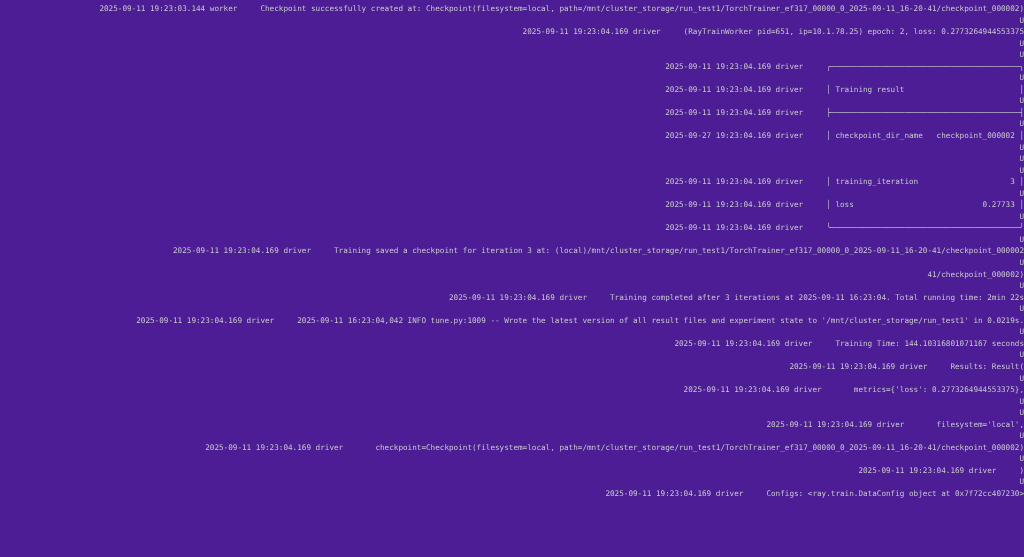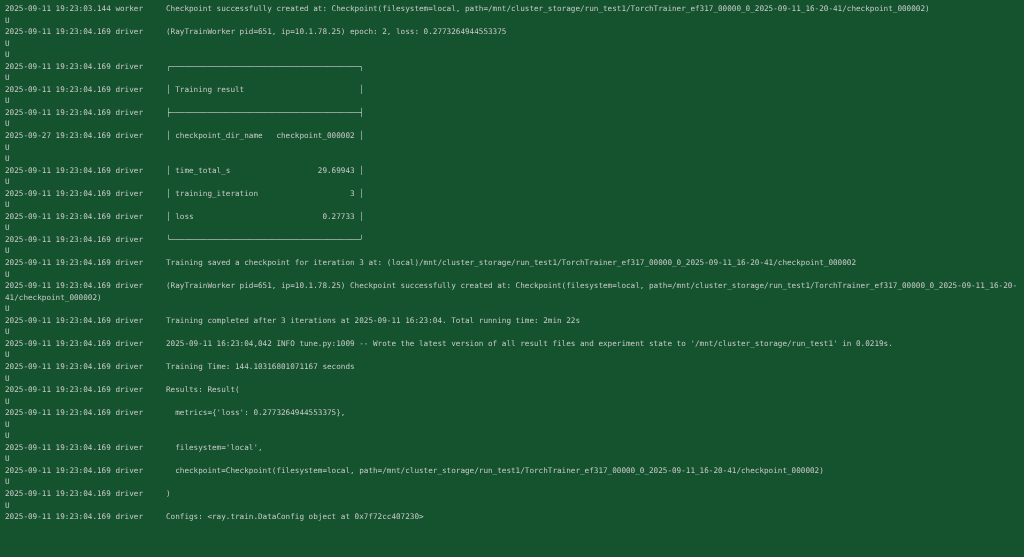--- a/index.html
+++ b/index.html
@@ -1,27 +1,28 @@
 <!DOCTYPE html>
 <html><head>
 <meta charset="utf-8">
 <style>
   html,body{margin:0;padding:0;background:#1f2022;}
   .terminal{
     position:relative;
     width:1024px;
     height:557px;
     box-sizing:border-box;
-    background:#14532d;
+    background:#4c1d95;
     overflow:hidden;
     padding:3px 0 0 5px;
     font-family:"DejaVu Sans Mono","Liberation Mono",monospace;
     font-size:7.65px;
     color:#c7c8ca;
     cursor:text;
+    text-align:right;
   }
   .line{
     height:11.56px;
     line-height:11.56px;
     white-space:pre;
     letter-spacing:0;
   }
 </style>
 </head>
 <body>
@@ -35,31 +36,29 @@
       <div class="line">U</div>
       <div class="line">2025-09-11 19:23:04.169 driver     ╭─────────────────────────────────────────╮</div>
       <div class="line">U</div>
       <div class="line">2025-09-11 19:23:04.169 driver     │ Training result                         │</div>
       <div class="line">U</div>
       <div class="line">2025-09-11 19:23:04.169 driver     ├─────────────────────────────────────────┤</div>
       <div class="line">U</div>
       <div class="line">2025-09-27 19:23:04.169 driver     │ checkpoint_dir_name   checkpoint_000002 │</div>
       <div class="line">U</div>
       <div class="line">U</div>
-      <div class="line">2025-09-11 19:23:04.169 driver     │ time_total_s                   29.69943 │</div>
       <div class="line">U</div>
       <div class="line">2025-09-11 19:23:04.169 driver     │ training_iteration                    3 │</div>
       <div class="line">U</div>
       <div class="line">2025-09-11 19:23:04.169 driver     │ loss                            0.27733 │</div>
       <div class="line">U</div>
       <div class="line">2025-09-11 19:23:04.169 driver     ╰─────────────────────────────────────────╯</div>
       <div class="line">U</div>
       <div class="line">2025-09-11 19:23:04.169 driver     Training saved a checkpoint for iteration 3 at: (local)/mnt/cluster_storage/run_test1/TorchTrainer_ef317_00000_0_2025-09-11_16-20-41/checkpoint_000002</div>
       <div class="line">U</div>
-      <div class="line">2025-09-11 19:23:04.169 driver     (RayTrainWorker pid=651, ip=10.1.78.25) Checkpoint successfully created at: Checkpoint(filesystem=local, path=/mnt/cluster_storage/run_test1/TorchTrainer_ef317_00000_0_2025-09-11_16-20-</div>
       <div class="line">41/checkpoint_000002)</div>
       <div class="line">U</div>
       <div class="line">2025-09-11 19:23:04.169 driver     Training completed after 3 iterations at 2025-09-11 16:23:04. Total running time: 2min 22s</div>
       <div class="line">U</div>
       <div class="line">2025-09-11 19:23:04.169 driver     2025-09-11 16:23:04,042 INFO tune.py:1009 -- Wrote the latest version of all result files and experiment state to '/mnt/cluster_storage/run_test1' in 0.0219s.</div>
       <div class="line">U</div>
       <div class="line">2025-09-11 19:23:04.169 driver     Training Time: 144.10316801071167 seconds</div>
       <div class="line">U</div>
       <div class="line">2025-09-11 19:23:04.169 driver     Results: Result(</div>
       <div class="line">U</div>

